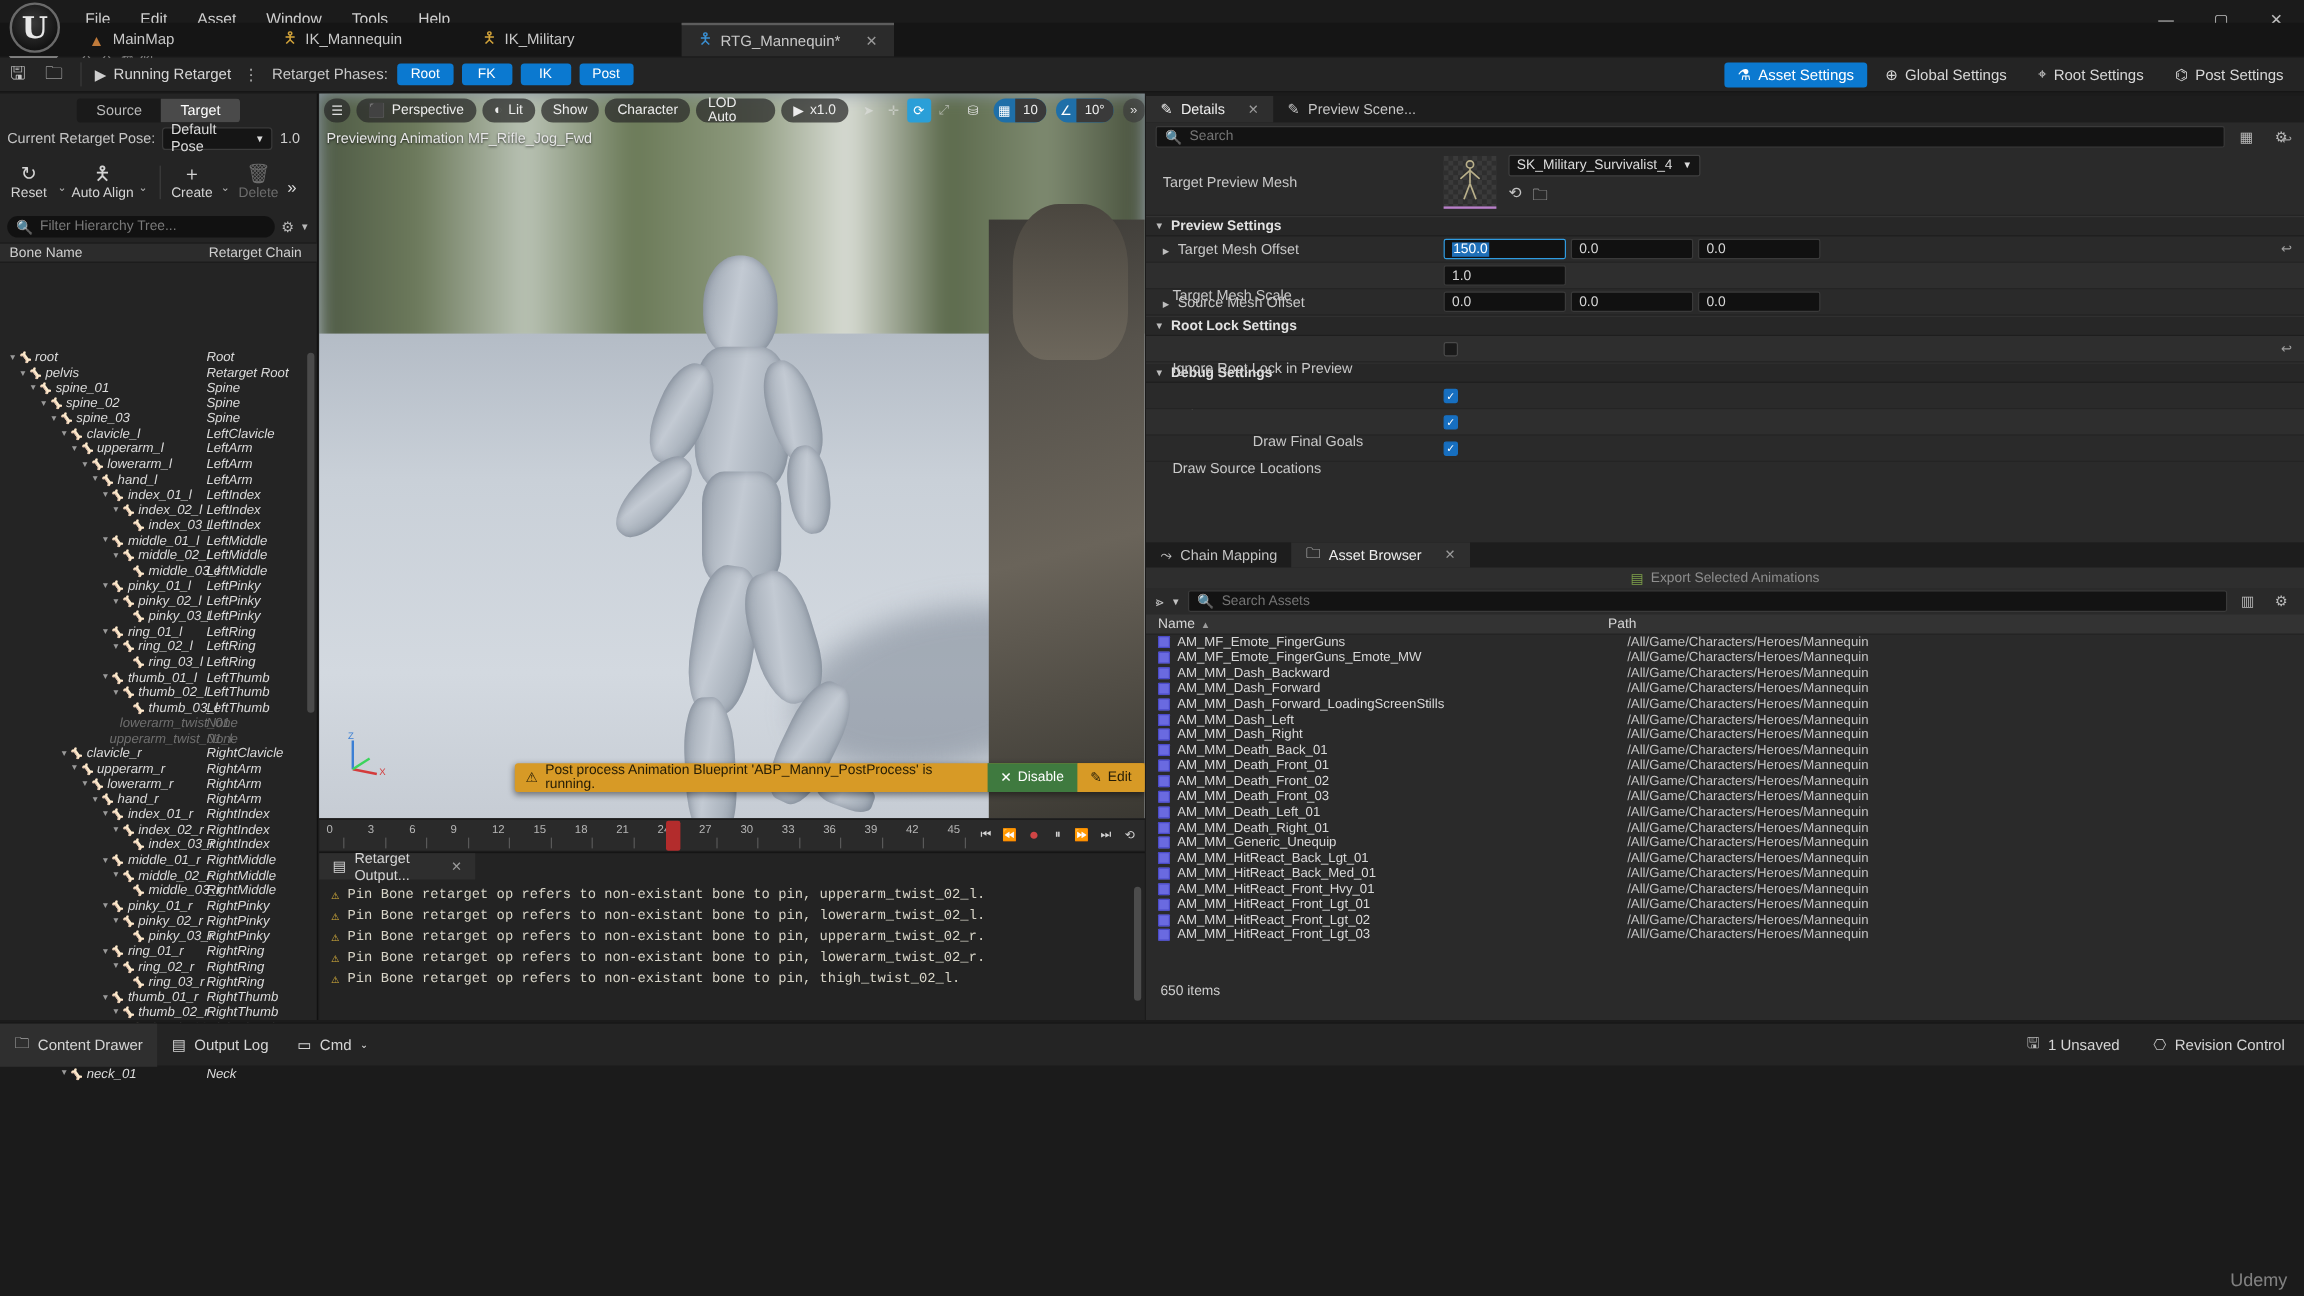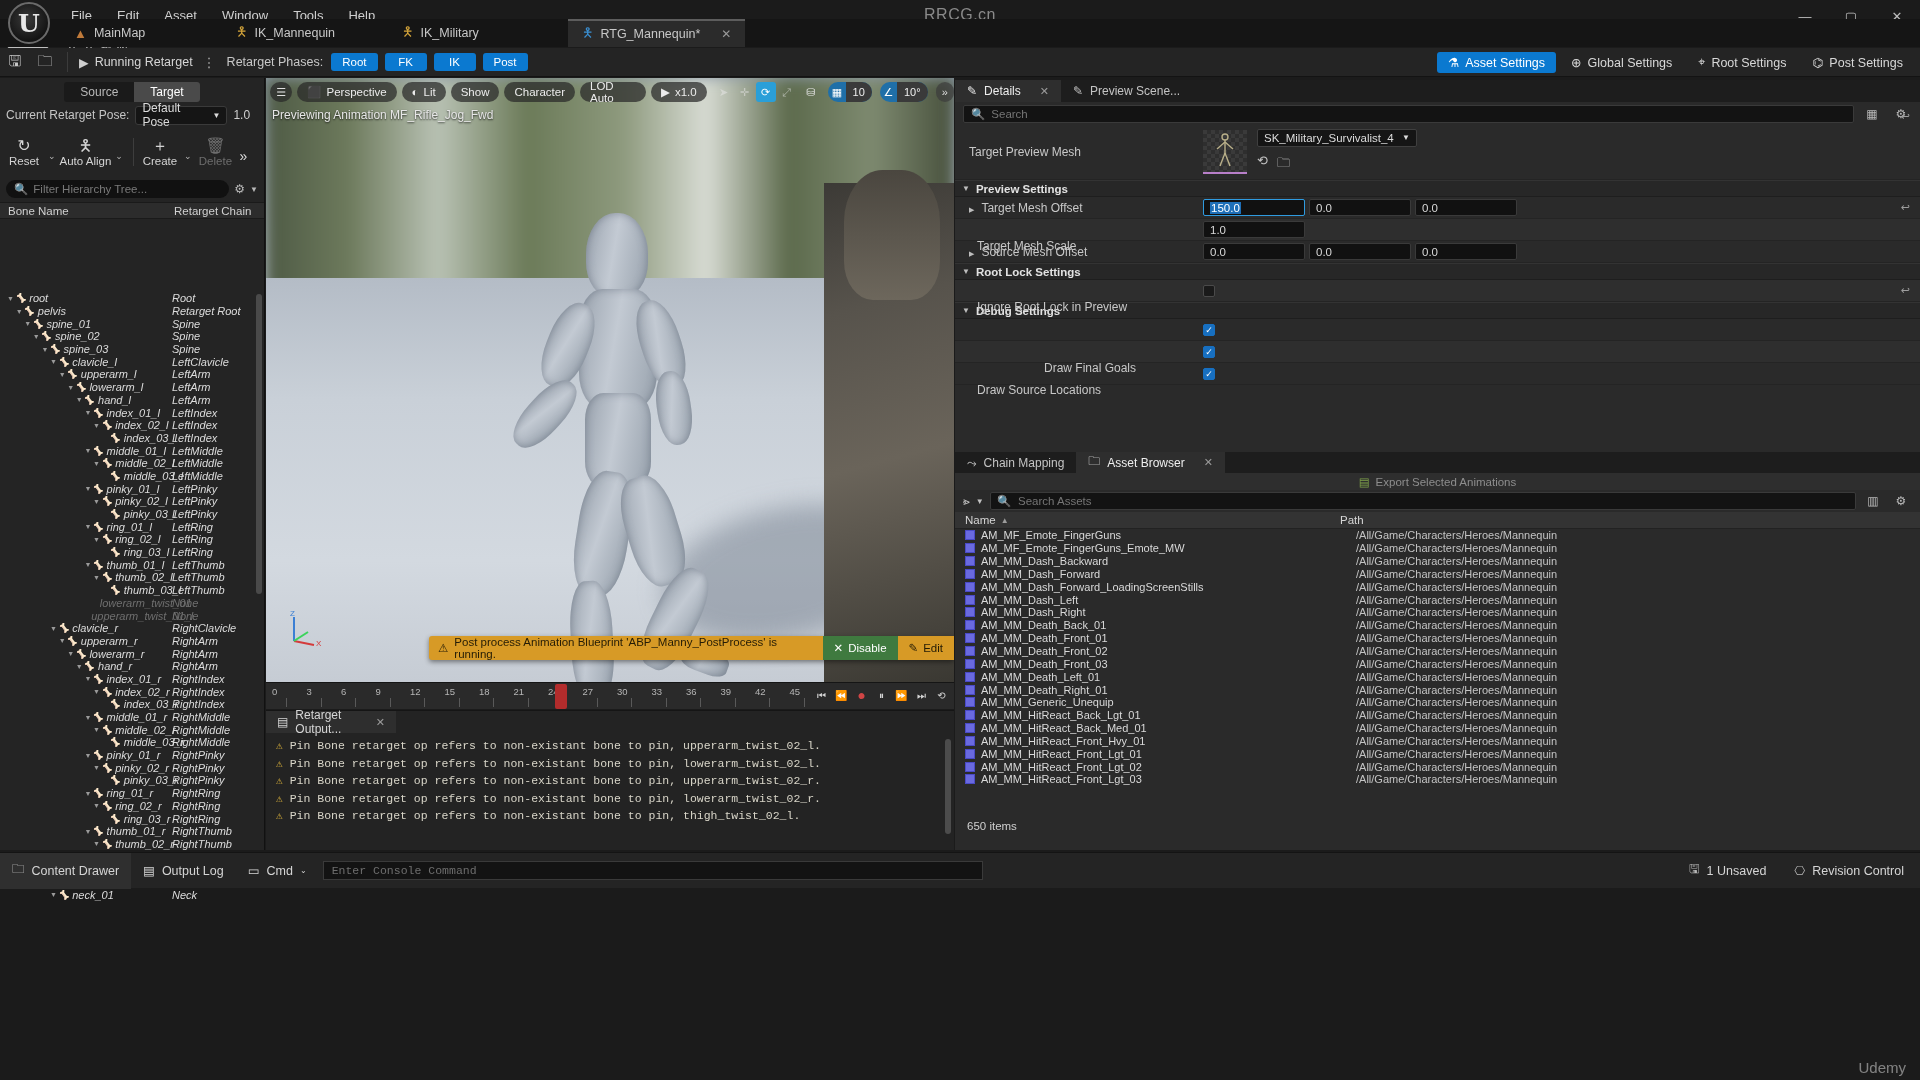--- a/index.html
+++ b/index.html
@@ -224,21 +224,20 @@
     text-shadow:0 1px 3px rgba(0,0,0,.4); }
   .wm-sub { color:rgba(255,255,255,.72); font-size:12px; letter-spacing:5px; }
   .udemy { position:absolute; right:14px; bottom:4px; color:rgba(255,255,255,.45); font-size:15px; }
 </style>
 </head>
 <body>
 
 <div id="app">
 
   <div class="titlebar">
-    <div class="wm-title">RRCG.cn</div>
     <div class="menubar">
       <span>File</span>
       <span>Edit</span>
       <span>Asset</span>
       <span>Window</span>
       <span>Tools</span>
       <span>Help</span>
     </div>
     <div class="wm-btns">
       <div>—</div>
@@ -1166,23 +1165,20 @@
     </div>
     <div class="sbtn">
       <span>▤</span>
       <span>Output Log</span>
     </div>
     <div class="sbtn">
       <span>▭</span>
       <span>Cmd</span>
       <span style="font-size:8px">⌄</span>
     </div>
-    <div class="cmdinput">
-      <span>Enter Console Command</span>
-    </div>
     <div class="sright">
       <div class="sbtn">
         <span style="color:#b8b8b8">🖫</span>
         <span>1 Unsaved</span>
       </div>
       <div class="sbtn">
         <span style="color:#b8b8b8">⎔</span>
         <span>Revision Control</span>
       </div>
     </div>

